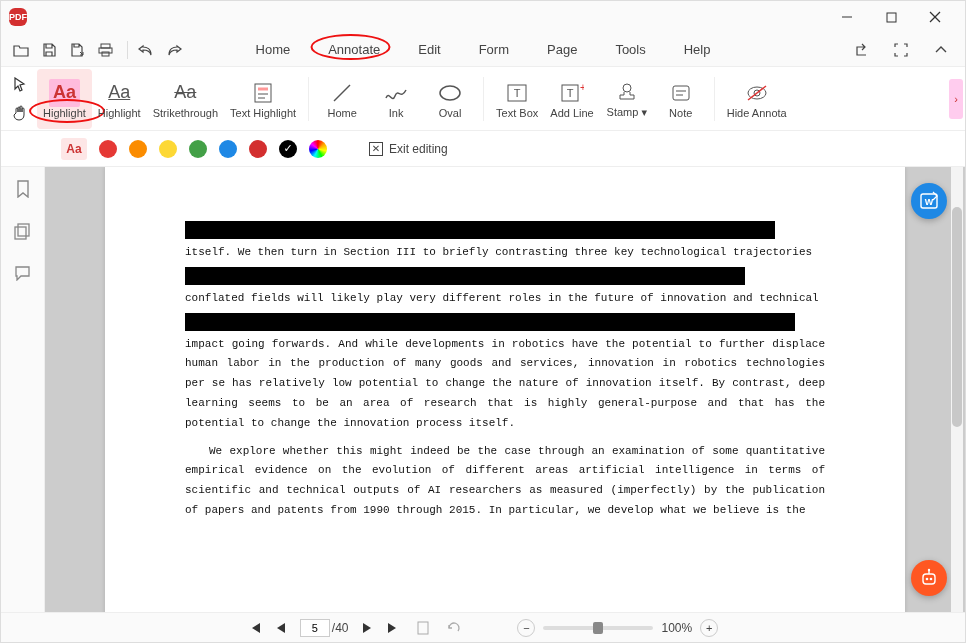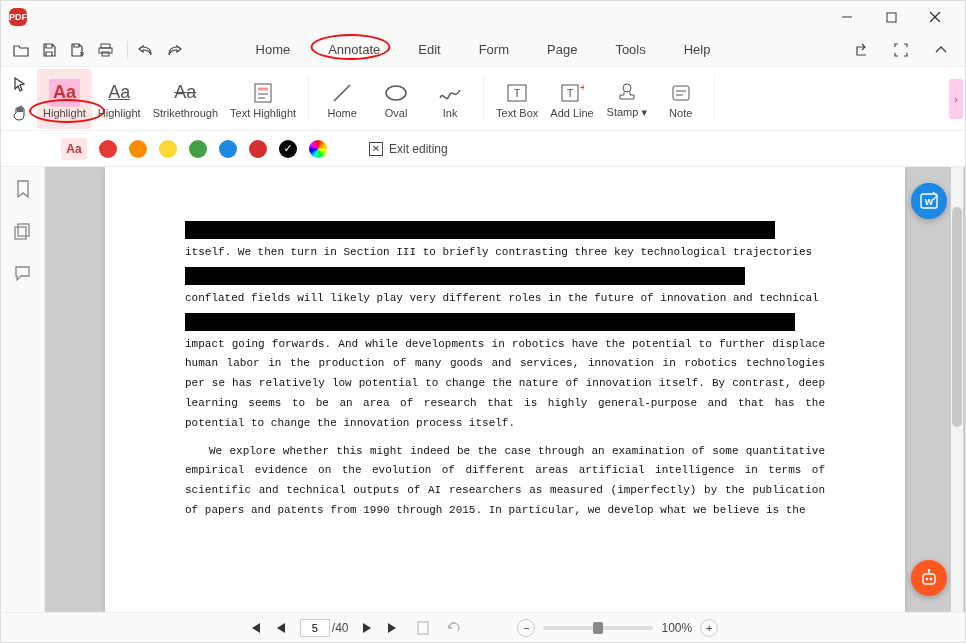--- a/index.html
+++ b/index.html
@@ -205,32 +205,32 @@
       <div class="ticon">
         <svg width="22" height="22" viewBox="0 0 22 22">
             <line x1="3" y1="19" x2="19" y2="3" stroke="#555" stroke-width="1.5"></line>
           </svg>
       </div>
       <span>Home</span>
     </div>
     <div class="tool">
       <div class="ticon">
         <svg width="24" height="18" viewBox="0 0 24 18">
+            <path d="M2 14c3-8 6 6 9-2s6 4 11-6" fill="none" stroke="#555" stroke-width="1.5"></path>
+          </svg>
+      </div>
+      <span>Ink</span>
+    </div>
+    <div class="tool">
+      <div class="ticon">
+        <svg width="24" height="18" viewBox="0 0 24 18">
             <ellipse cx="12" cy="9" rx="10" ry="7" fill="none" stroke="#555" stroke-width="1.5"></ellipse>
           </svg>
       </div>
       <span>Oval</span>
-    </div>
-    <div class="tool">
-      <div class="ticon">
-        <svg width="24" height="18" viewBox="0 0 24 18">
-            <path d="M2 14c3-8 6 6 9-2s6 4 11-6" fill="none" stroke="#555" stroke-width="1.5"></path>
-          </svg>
-      </div>
-      <span>Ink</span>
     </div>
     <div class="vsep"></div>
     <div class="tool">
       <div class="ticon">
         <svg width="22" height="20" viewBox="0 0 22 20">
             <rect x="2" y="2" width="18" height="16" fill="none" stroke="#555"></rect>
             <text x="11" y="14" text-anchor="middle" font-size="11" fill="#555">T</text>
           </svg>
       </div>
       <span>Text Box</span>
@@ -258,20 +258,30 @@
       <div class="ticon">
         <svg width="20" height="18" viewBox="0 0 20 18">
             <rect x="2" y="2" width="16" height="14" rx="2" fill="none" stroke="#555"></rect>
             <line x1="5" y1="7" x2="15" y2="7" stroke="#555"></line>
             <line x1="5" y1="11" x2="12" y2="11" stroke="#555"></line>
           </svg>
       </div>
       <span>Note</span>
     </div>
     <div class="vsep"></div>
+    <div class="tool">
+      <div class="ticon">
+        <svg width="24" height="18" viewBox="0 0 24 18">
+            <ellipse cx="12" cy="9" rx="9" ry="6" fill="none" stroke="#555"></ellipse>
+            <circle cx="12" cy="9" r="3" fill="none" stroke="#555"></circle>
+            <line x1="3" y1="16" x2="21" y2="2" stroke="#d33" stroke-width="1.5"></line>
+          </svg>
+      </div>
+      <span>Hide Annota</span>
+    </div>
     <div class="scroll-r">›</div>
   </div>
 
   <div class="colorbar">
     <div class="aa-sample">Aa</div>
     <div class="swatch" style="background:#e53935"></div>
     <div class="swatch" style="background:#fb8c00"></div>
     <div class="swatch" style="background:#fdd835"></div>
     <div class="swatch" style="background:#43a047"></div>
     <div class="swatch" style="background:#1e88e5"></div>

